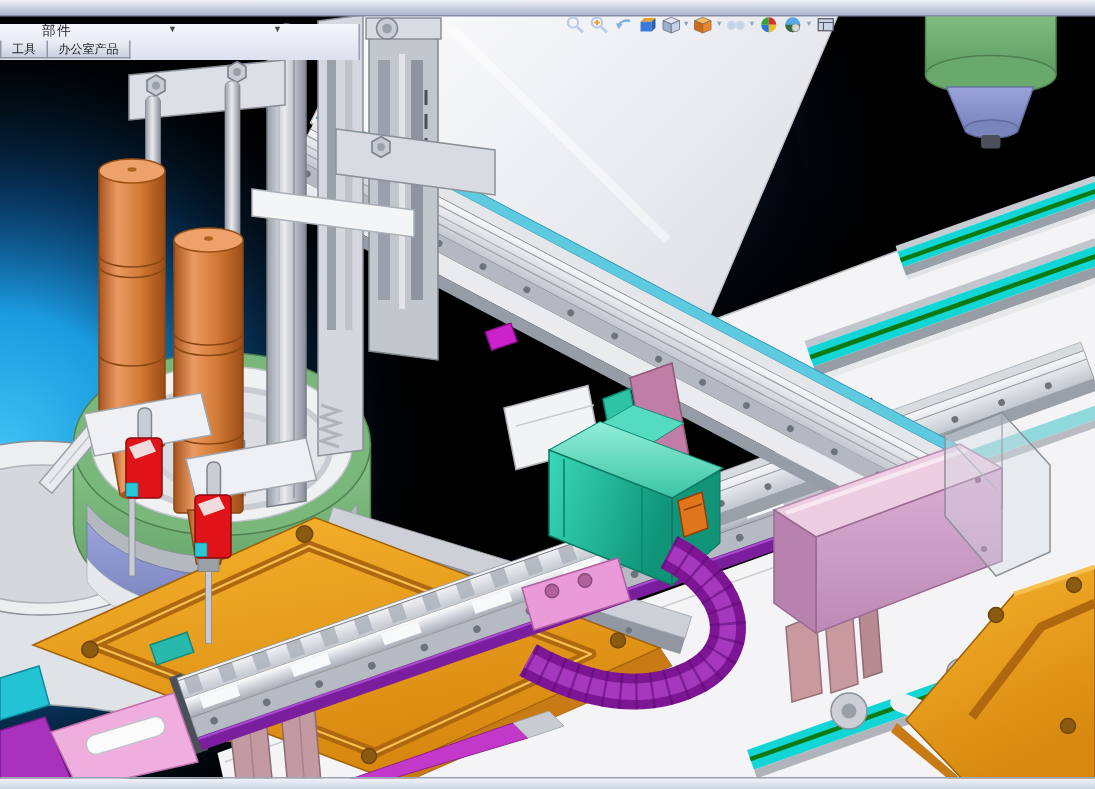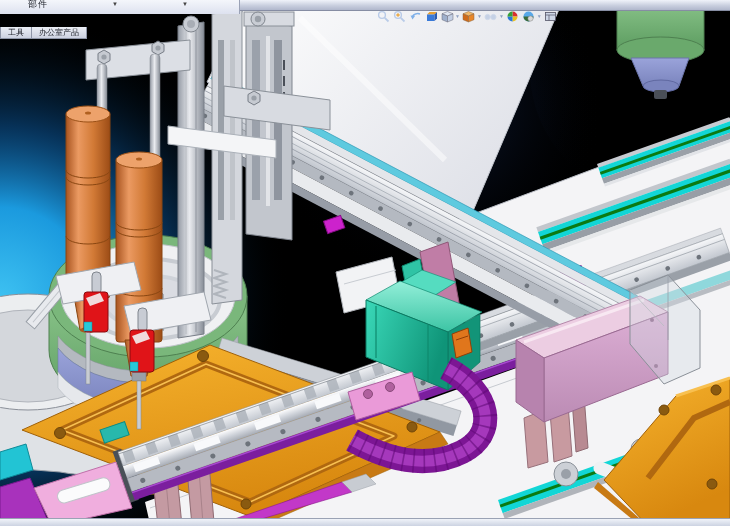--- a/index.html
+++ b/index.html
@@ -2,21 +2,21 @@
 <html style="--glow-blue: #1b9ade; --sky-navy: #16336e; --machine-white: #f4f4f6; --conveyor-cyan: #12d6d6; --belt-green: #0b7a12; --teal-motor: #18b694; --feeder-orange: #d9813f; --tray-orange: #eda31e; --rail-silver: #c6cad2; --cable-purple: #7c1694; --motor-pink: #cf9ec6; --clamp-red: #e01418; --bowl-green: #7ab77b; --bowl-periwinkle: #8a93ce; --accent-magenta: #cc22cc;"><head>
 <meta charset="utf-8">
 <style>
   html,body{margin:0;padding:0}
   body{width:730px;height:526px;position:relative;overflow:hidden;background:#000;
        font-family:"Liberation Sans",sans-serif;}
   svg{display:block}
   
   .topbar{position:absolute;left:0;top:0;width:730px;height:10px;z-index:2;
     background:linear-gradient(#f0f3fa,#c9cfdf 55%,#b0b7cc);border-bottom:1px solid #868da3}
-  .cmdblock{position:absolute;left:0;top:0;width:239px;height:14px;z-index:3;
+  .cmdblock{position:absolute;left:0;top:16px;width:239px;height:24px;z-index:3;
     background:linear-gradient(#f4f6fb,#dde1ef);border-right:1px solid #9aa2b6;
     font-size:9px;color:#1a1d26}
   .cmdblock .lbl{position:absolute;left:28px;top:-2px;letter-spacing:1px}
   .cmdblock .tcaret{position:absolute;top:1px;font-size:6px;color:#444}
   .tabs{position:absolute;left:0;top:27px;height:12px;display:flex;z-index:3}
   .tab{background:linear-gradient(#eceff6,#ccd1e0);border:1px solid #8f96a8;border-top:none;
     font-size:8px;color:#1a1d26;padding:0 7px;display:flex;align-items:center;white-space:nowrap}
   .tab+.tab{border-left:none}
   .bottombar{position:absolute;left:0;bottom:0;width:730px;height:7px;z-index:2;
     background:linear-gradient(#f0f3f9,#ccd3e2);border-top:1px solid #9aa2b4}

